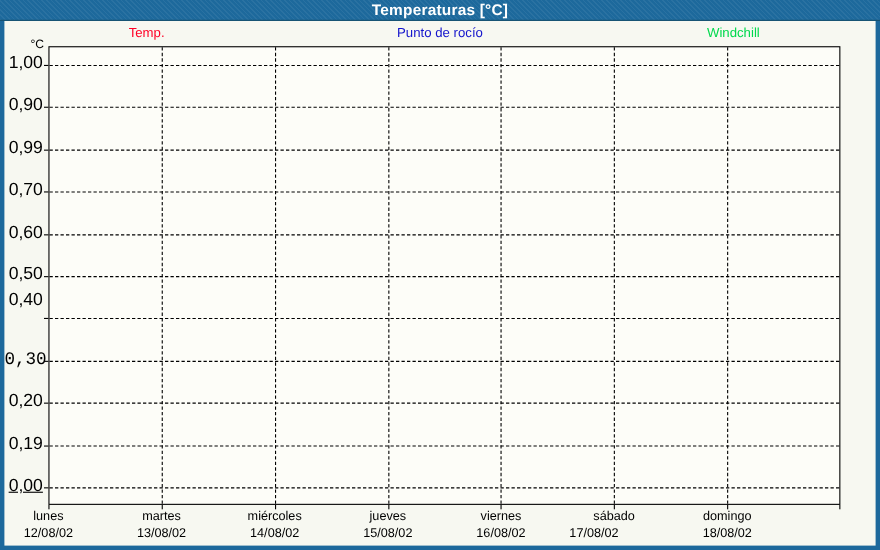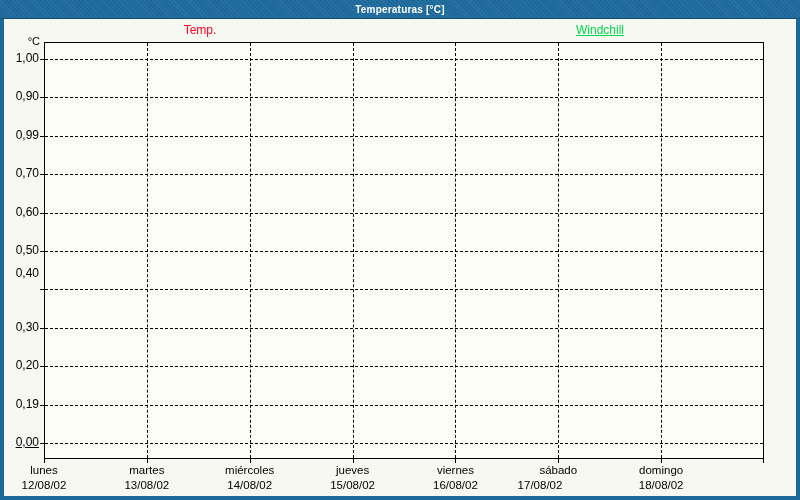--- a/index.html
+++ b/index.html
@@ -26,21 +26,21 @@
       rgba(255,255,255,0.06) 0px, rgba(255,255,255,0.06) 1px,
       transparent 1px, transparent 3px);
     border-bottom: 1px solid #14506f;
     display: flex;
     align-items: center;
     justify-content: center;
   }
   .titlebar span {
     color: #ffffff;
     font-weight: bold;
-    font-size: 10px;
+    font-size: 14px;
     letter-spacing: 0.2px;
     text-align: right;
   }
 
   .legend {
     position: absolute;
     top: 21px; left: -4px;
     width: 800px;
     height: 19px;
     display: flex;
@@ -76,21 +76,21 @@
     width: 36px;
     text-align: right;
     font-size: 11px;
     color: #000000;
   }
   .ytick {
     position: absolute;
     left: 0;
     width: 35px;
     text-align: right;
-    font-size: 12px;
+    font-size: 16px;
     line-height: 14px;
     color: #000000;
   }
   .ytickmark {
     position: absolute;
     width: 4px; height: 1px;
     background: #000000;
   }
   .xtickmark {
     position: absolute;
@@ -112,21 +112,22 @@
 <body>
 
 <div class="window">
 
   <div class="titlebar">
     <span>Temperaturas [°C]</span>
   </div>
 
   <div class="legend" id="legend">
       <span style="color: rgb(255, 0, 38);">Temp.</span>
-      <span style="color: rgb(0, 217, 77); text-decoration: underline;">Windchill</span>
+      <span style="color: rgb(20, 20, 204);">Punto de rocío</span>
+      <span style="color: rgb(0, 217, 77);">Windchill</span>
     </div>
 
   <div class="y-unit">°C</div>
 
   <div class="plot" id="plot">
       <div class="hgrid" style="top: 16px;"></div>
       <div class="hgrid" style="top: 54.4px;"></div>
       <div class="hgrid" style="top: 92.8px;"></div>
       <div class="hgrid" style="top: 131.2px;"></div>
       <div class="hgrid" style="top: 169.6px;"></div>
@@ -176,21 +177,21 @@
     <div class="ytick" style="top: 127.8px;">0,99</div>
     <div class="ytickmark" style="left: 36px; top: 135.8px;"></div>
     <div class="ytick" style="top: 166.2px;">0,70</div>
     <div class="ytickmark" style="left: 36px; top: 174.2px;"></div>
     <div class="ytick" style="top: 204.6px;">0,60</div>
     <div class="ytickmark" style="left: 36px; top: 212.6px;"></div>
     <div class="ytick" style="top: 243px;">0,50</div>
     <div class="ytickmark" style="left: 36px; top: 251px;"></div>
     <div class="ytick" style="top: 266px;">0,40</div>
     <div class="ytickmark" style="left: 36px; top: 289.4px;"></div>
-    <div class="ytick" style="top: 319.8px;">0,30</div>
+    <div class="ytick" style="top: 319.8px; font-family: Liberation Mono, monospace;">0,30</div>
     <div class="ytickmark" style="left: 36px; top: 327.8px;"></div>
     <div class="ytick" style="top: 358.2px;">0,20</div>
     <div class="ytickmark" style="left: 36px; top: 366.2px;"></div>
     <div class="ytick" style="top: 396.6px;">0,19</div>
     <div class="ytickmark" style="left: 36px; top: 404.6px;"></div>
     <div class="ytick" style="top: 435px; text-decoration: underline;">0,00</div>
     <div class="ytickmark" style="left: 36px; top: 443px;"></div>
   </div>
 
 </body></html>

